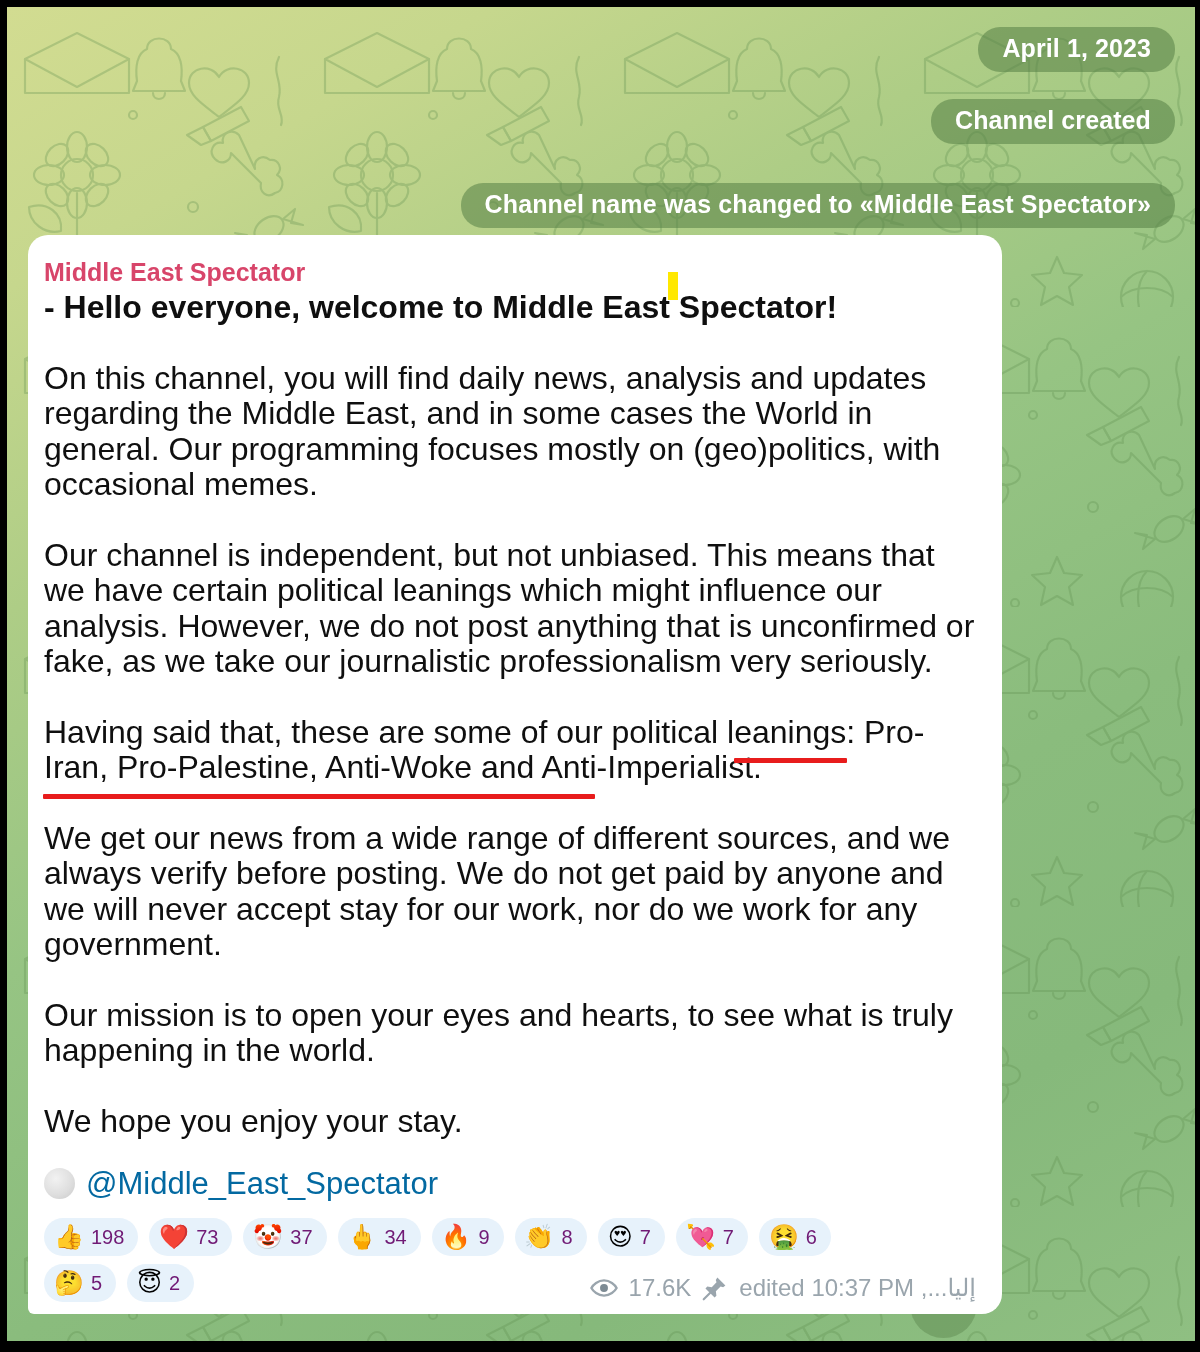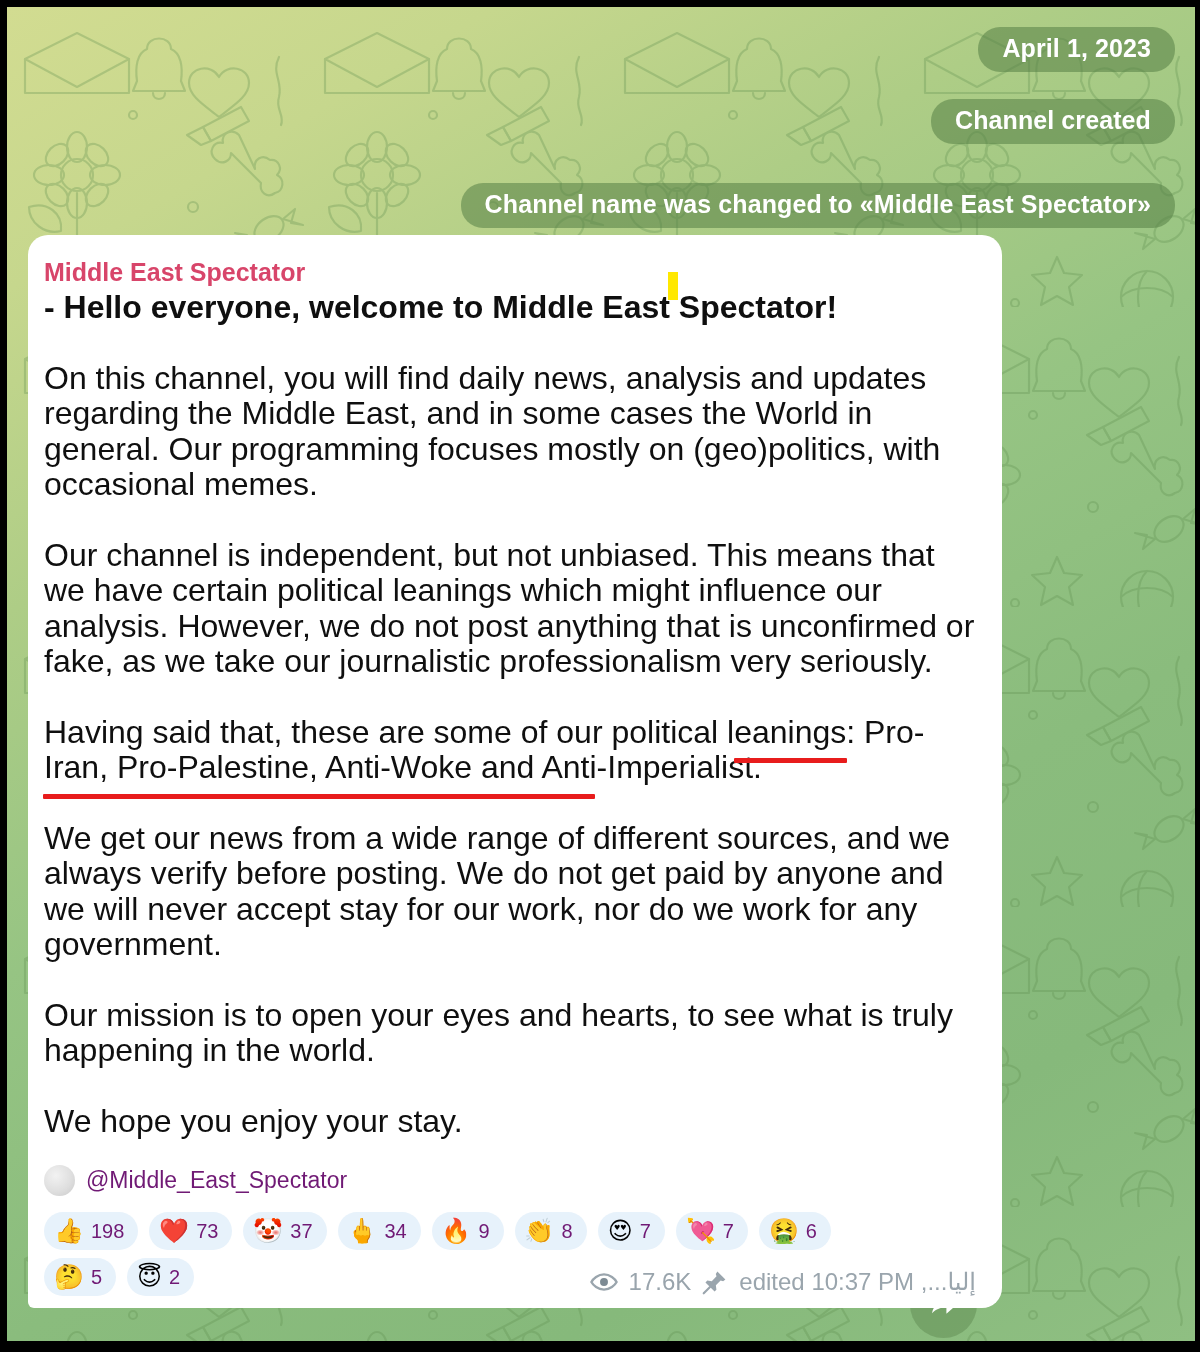--- a/index.html
+++ b/index.html
@@ -128,22 +128,22 @@
     margin-bottom: 2px;
   }
   #handle-blob {
     width: 31px;
     height: 31px;
     border-radius: 50%;
     background: radial-gradient(circle at 38% 34%, #f2f2f2 0%, #dedede 58%, #c9c9c9 100%);
     filter: blur(.4px);
   }
   #handle-link {
-    color: #701a75;
-    font-size: 23px;
+    color: #0369a1;
+    font-size: 31px;
     line-height: 1.2;
   }
 
   
   #reactions {
     display: flex;
     flex-wrap: wrap;
     gap: 8px 11px;
     margin-top: 16px;
     width: 820px;

